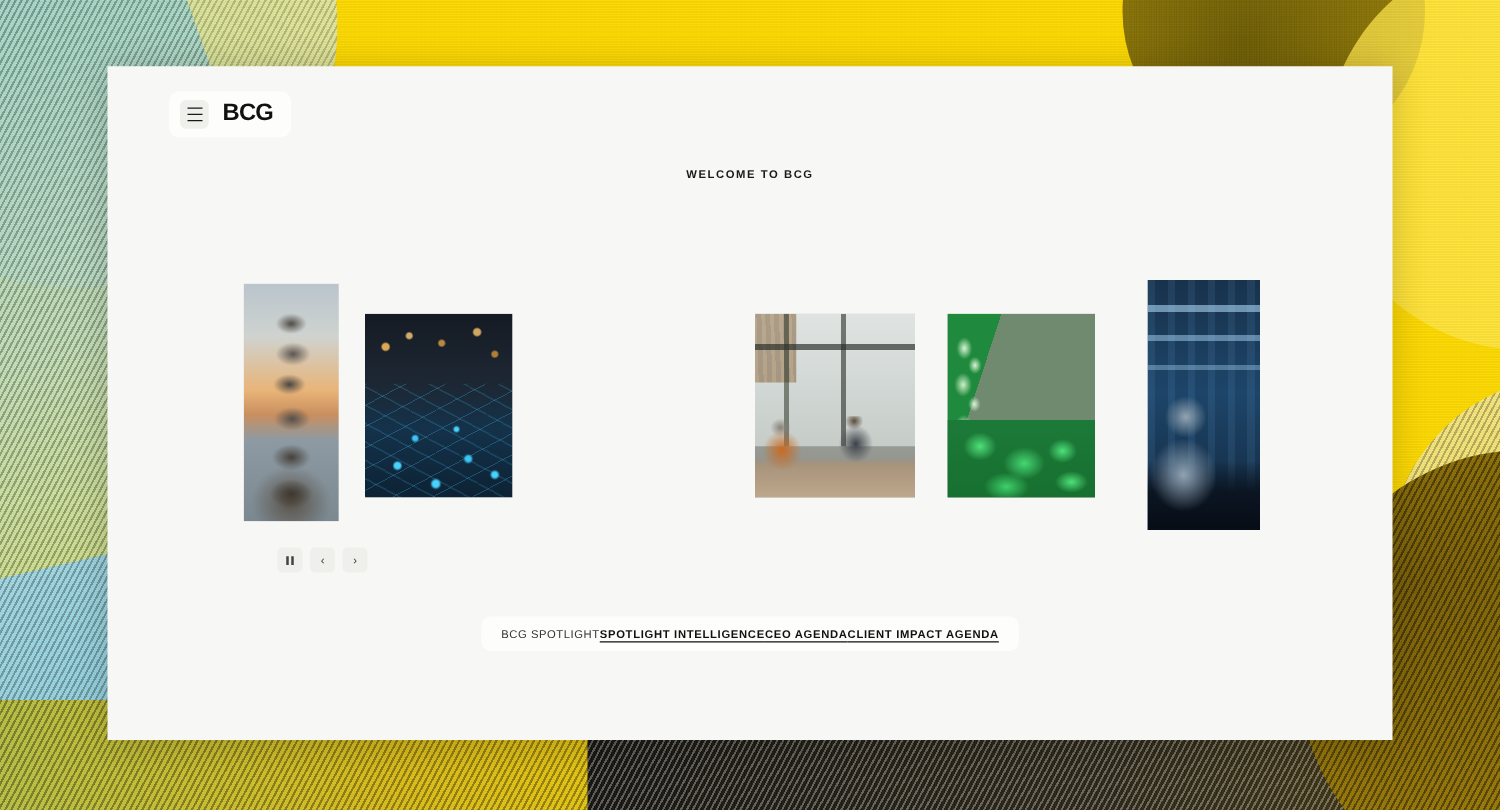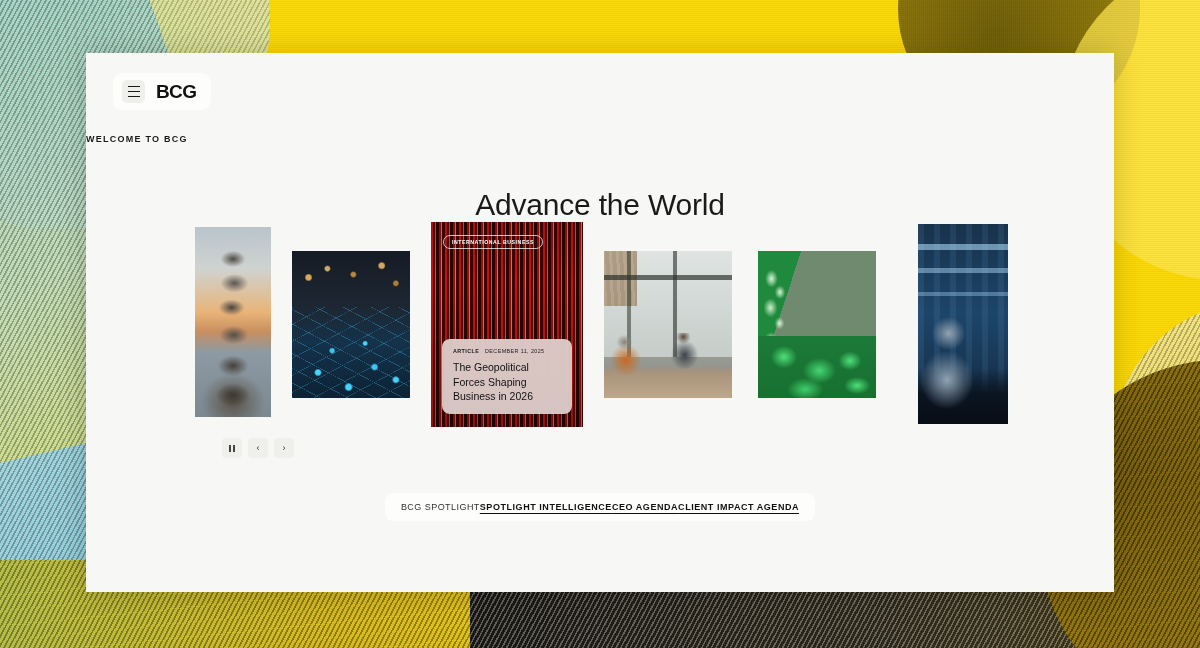--- a/index.html
+++ b/index.html
@@ -129,22 +129,22 @@
     position: absolute;
     left: 86px; top: 53px;
     width: 1028px; height: 539px;
     background: #F7F7F5;
     box-shadow: 0 2px 26px rgba(0,0,0,.18);
   }
 
   
   .hdr-left {
     position: absolute;
-    left: 27px; top: 20px;
-    display: flex; align-items: center; gap: 11px;
+    left: 49px; top: 20px;
+    display: flex; gap: 11px;
     background: rgba(255,255,255,.72);
     border-radius: 9px;
     padding: 7px 15px 7px 9px;
   }
   .hamburger {
     width: 23px; height: 23px;
     display: flex; flex-direction: column; justify-content: center; gap: 3.5px;
     align-items: center;
     background: #EFEFEC;
     border-radius: 5px;
@@ -167,21 +167,21 @@
   .search-ico { width: 15px; height: 15px; cursor: pointer; display:block; }
   .login {
     font-size: 10px; font-weight: 700; letter-spacing: .6px;
     color: #111; text-decoration: underline; text-underline-offset: 2.5px;
     cursor: pointer;
   }
 
   
   .eyebrow {
     position: absolute; left: 0; right: 0; top: 81px;
-    text-align: left;
+    text-align: center;
     font-size: 9px; font-weight: 700; letter-spacing: 1.25px; color: #1a1a1a;
   }
   .headline {
     position: absolute; left: 0; right: 0; top: 99px;
     text-align: center;
     font-size: 30px; font-weight: 300; line-height: 1.17;
     color: #1a1a1a; letter-spacing: -.2px;
   }
 
   
@@ -430,44 +430,32 @@
           <span></span>
           <span></span>
       </div>
       <div class="brand">BCG</div>
     </div>
 
 
     <div class="eyebrow">WELCOME TO BCG</div>
     <h1 class="headline">
       <br>
-      <span>Advance the World</span>
     </h1>
 
     <div class="carousel">
 
       <div class="card c1">
         <div class="im-stones"></div>
       </div>
 
       <div class="card c2">
         <div class="im-network"></div>
       </div>
 
-      <div class="card c3">
-        <div class="im-red"></div>
-        <div class="tag-chip">INTERNATIONAL BUSINESS</div>
-        <div class="art-box">
-          <div class="art-meta">
-            <span>ARTICLE</span>
-            <span class="dt">DECEMBER 11, 2025</span>
-          </div>
-          <div class="art-title">The Geopolitical Forces Shaping Business in 2026</div>
-        </div>
-      </div>
 
       <div class="card c4">
         <div class="im-desk"></div>
       </div>
 
       <div class="card c5">
         <div class="im-green"></div>
       </div>
 
       <div class="card c6">

